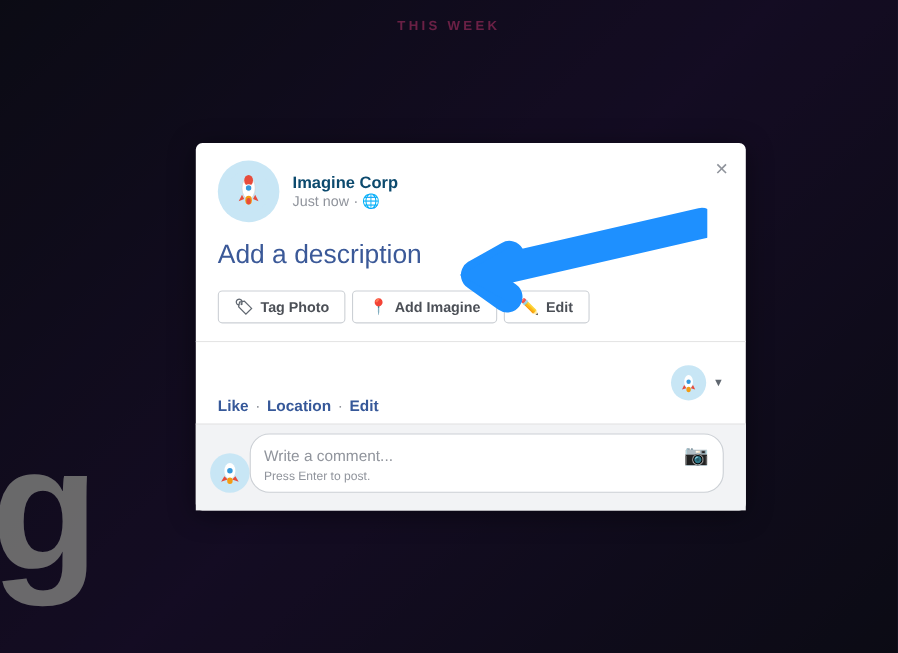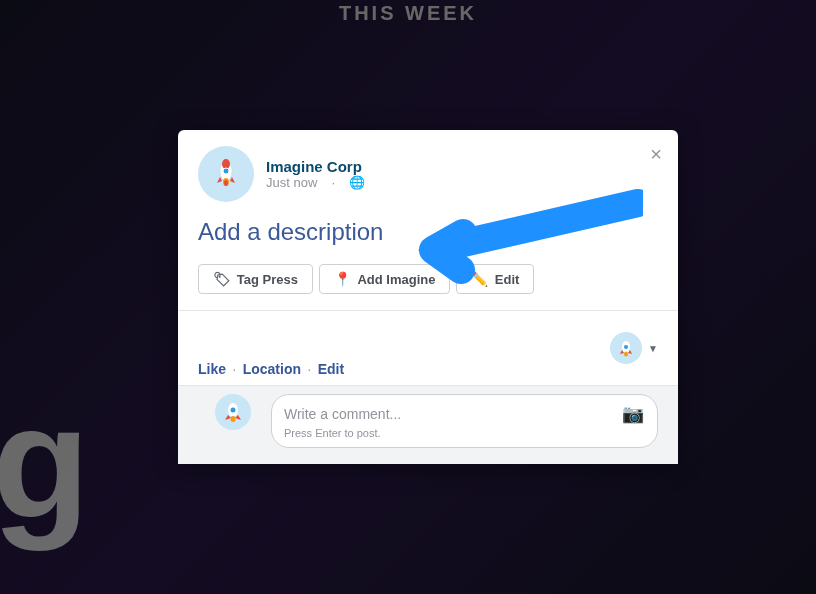--- a/index.html
+++ b/index.html
@@ -79,21 +79,21 @@
       font-size: 15px;
       font-weight: 700;
       color: #0c4a6e;
     }
 
     .post-time {
       font-size: 13px;
       color: #90949c;
       display: flex;
       align-items: center;
-      gap: 14px;
+      gap: 4px;
     }
 
     
     .add-description {
       padding: 4px 20px 18px 20px;
       font-size: 24px;
       color: #3b5998;
       cursor: pointer;
       display: inline-block;
       position: relative;
@@ -182,23 +182,23 @@
 
     .dropdown-arrow {
       color: #606770;
       font-size: 10px;
       cursor: pointer;
     }
 
     
     .comment-area {
       display: flex;
-      align-items: flex-start;
-      gap: 20px;
-      padding: 8px 20px 16px 37px;
+      align-items: flex-end;
+      gap: 0;
+      padding: 8px 20px 16px 13px;
       background: #f2f3f5;
       border-top: 1px solid #e5e5e5;
     }
 
     .comment-avatar {
       width: 36px;
       height: 36px;
       border-radius: 50%;
       background: #c8e6f5;
       display: flex;
@@ -249,21 +249,21 @@
       left: 155px;
       z-index: 20;
       pointer-events: none;
     }
 
   </style>
 </head>
 <body>
 
 <div style="position:absolute;inset:0;background:linear-gradient(135deg,#1a1a2e 0%,#2d1b4e 50%,#1a1a2e 100%);z-index:0;"></div>
-<div style="position:absolute;top:2px;left:50%;transform:translateX(-50%);color:#e5e5e5;font-size:20px;font-weight:bold;letter-spacing:3px;z-index:0;">THIS WEEK</div>
+<div style="position:absolute;top:16px;left:50%;transform:translateX(-50%);color:#ec4899;font-size:12px;font-weight:bold;letter-spacing:3px;z-index:0;">THIS WEEK</div>
 <div style="position:absolute;left:-8px;bottom:40px;font-size:160px;font-weight:bold;color:white;opacity:0.9;z-index:0;font-family:sans-serif;">g</div>
 
 <div class="modal-backdrop">
 
   <div class="modal" style="position:relative;">
 
     
     <div class="big-arrow">
       <svg width="310" height="110" viewBox="0 0 310 110" fill="none" xmlns="http://www.w3.org/2000/svg">
 
@@ -307,21 +307,21 @@
       </div>
     </div>
 
     
     <div class="add-description">Add a description</div>
 
     
     <div class="action-buttons">
       <button class="action-btn">
         <span class="btn-icon">🏷</span>
-        <span>Tag Press</span>
+        <span>Tag Photo</span>
       </button>
       <button class="action-btn">
         <span class="btn-icon">📍</span>
         <span>Add Imagine</span>
       </button>
       <button class="action-btn">
         <span class="btn-icon">✏️</span>
         <span>Edit</span>
       </button>
     </div>

